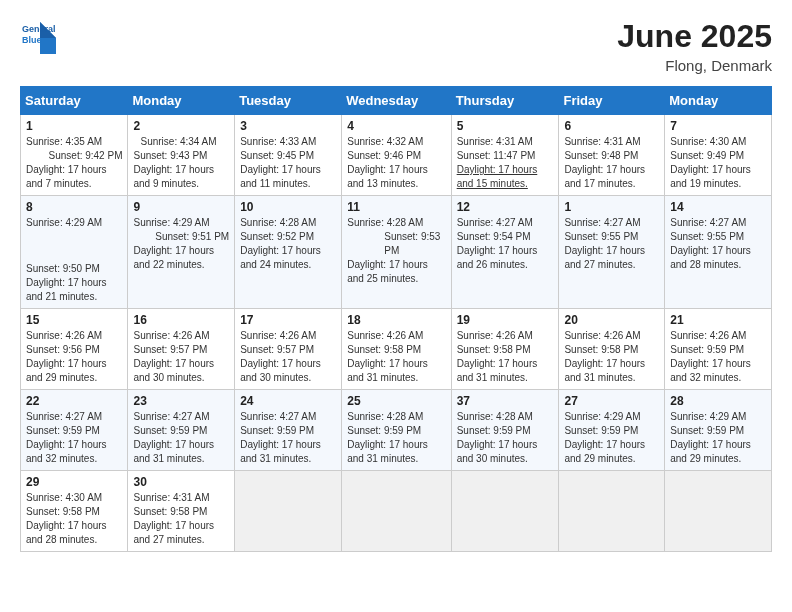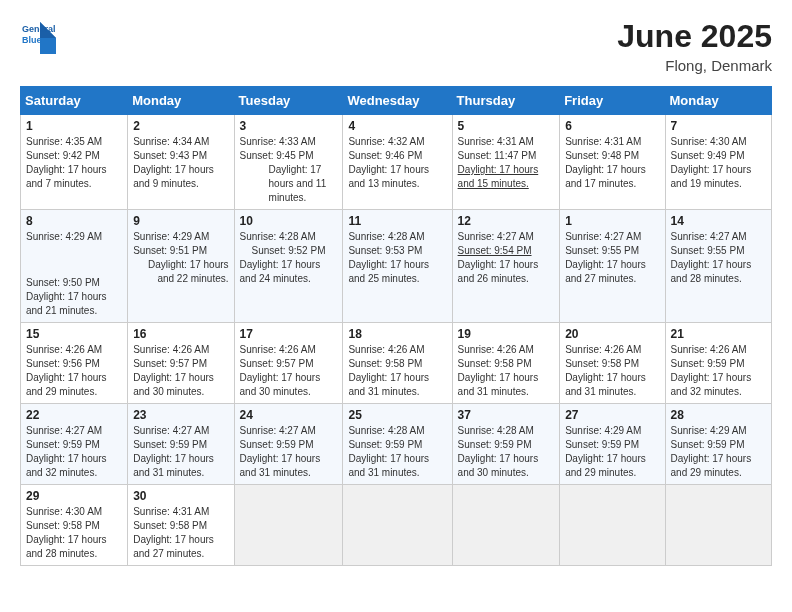--- a/index.html
+++ b/index.html
@@ -119,38 +119,38 @@
         <th>Friday</th>
         <th>Monday</th>
       </tr>
     </thead>
     <tbody id="calendar-body">
     <tr>
           <td>
             <span class="day-num">1</span>
             <div class="day-info">
               <span style="display: block;">Sunrise: 4:35 AM</span>
-              <span style="display: block;">Sunset: 9:42 PM</span>
+              <span style="display: block; text-align: right;">Sunset: 9:42 PM</span>
               <span style="display: block;">Daylight: 17 hours and 7 minutes.</span>
             </div>
           </td>
           <td>
             <span class="day-num">2</span>
             <div class="day-info">
-              <span style="display: block;">Sunrise: 4:34 AM</span>
+              <span style="display: block; margin-left: 7px;">Sunrise: 4:34 AM</span>
               <span style="display: block;">Sunset: 9:43 PM</span>
               <span style="display: block;">Daylight: 17 hours and 9 minutes.</span>
             </div>
           </td>
           <td>
             <span class="day-num">3</span>
             <div class="day-info">
               <span style="display: block;">Sunrise: 4:33 AM</span>
               <span style="display: block;">Sunset: 9:45 PM</span>
-              <span style="display: block; margin-left: 29px;">Daylight: 17 hours and 11 minutes.</span>
+              <span style="display: block;">Daylight: 17 hours and 11 minutes.</span>
             </div>
           </td>
           <td>
             <span class="day-num">4</span>
             <div class="day-info">
               <span style="display: block;">Sunrise: 4:32 AM</span>
               <span style="display: block;">Sunset: 9:46 PM</span>
               <span style="display: block;">Daylight: 17 hours and 13 minutes.</span>
             </div>
           </td>
@@ -185,45 +185,45 @@
             <div class="day-info">
               <span style="display: block;">Sunrise: 4:29 AM</span>
               <span style="display: block; margin-top: 32px;">Sunset: 9:50 PM</span>
               <span style="display: block;">Daylight: 17 hours and 21 minutes.</span>
             </div>
           </td>
           <td>
             <span class="day-num">9</span>
             <div class="day-info">
               <span style="display: block;">Sunrise: 4:29 AM</span>
-              <span style="display: block;">Sunset: 9:51 PM</span>
-              <span style="display: block; text-align: right;">Daylight: 17 hours and 22 minutes.</span>
+              <span style="display: block; text-align: right;">Sunset: 9:51 PM</span>
+              <span style="display: block;">Daylight: 17 hours and 22 minutes.</span>
             </div>
           </td>
           <td>
             <span class="day-num">10</span>
             <div class="day-info">
               <span style="display: block;">Sunrise: 4:28 AM</span>
-              <span style="display: block; text-align: center;">Sunset: 9:52 PM</span>
+              <span style="display: block;">Sunset: 9:52 PM</span>
               <span style="display: block;">Daylight: 17 hours and 24 minutes.</span>
             </div>
           </td>
           <td>
             <span class="day-num">11</span>
             <div class="day-info">
               <span style="display: block;">Sunrise: 4:28 AM</span>
-              <span style="display: block;">Sunset: 9:53 PM</span>
+              <span style="display: block; margin-left: 37px;">Sunset: 9:53 PM</span>
               <span style="display: block;">Daylight: 17 hours and 25 minutes.</span>
             </div>
           </td>
           <td>
             <span class="day-num">12</span>
             <div class="day-info">
               <span style="display: block;">Sunrise: 4:27 AM</span>
-              <span style="display: block; text-decoration: underline;">Sunset: 9:54 PM</span>
+              <span style="display: block;">Sunset: 9:54 PM</span>
               <span style="display: block;">Daylight: 17 hours and 26 minutes.</span>
             </div>
           </td>
           <td>
             <span class="day-num">1</span>
             <div class="day-info">
               <span style="display: block;">Sunrise: 4:27 AM</span>
               <span style="display: block;">Sunset: 9:55 PM</span>
               <span style="display: block;">Daylight: 17 hours and 27 minutes.</span>
             </div>

